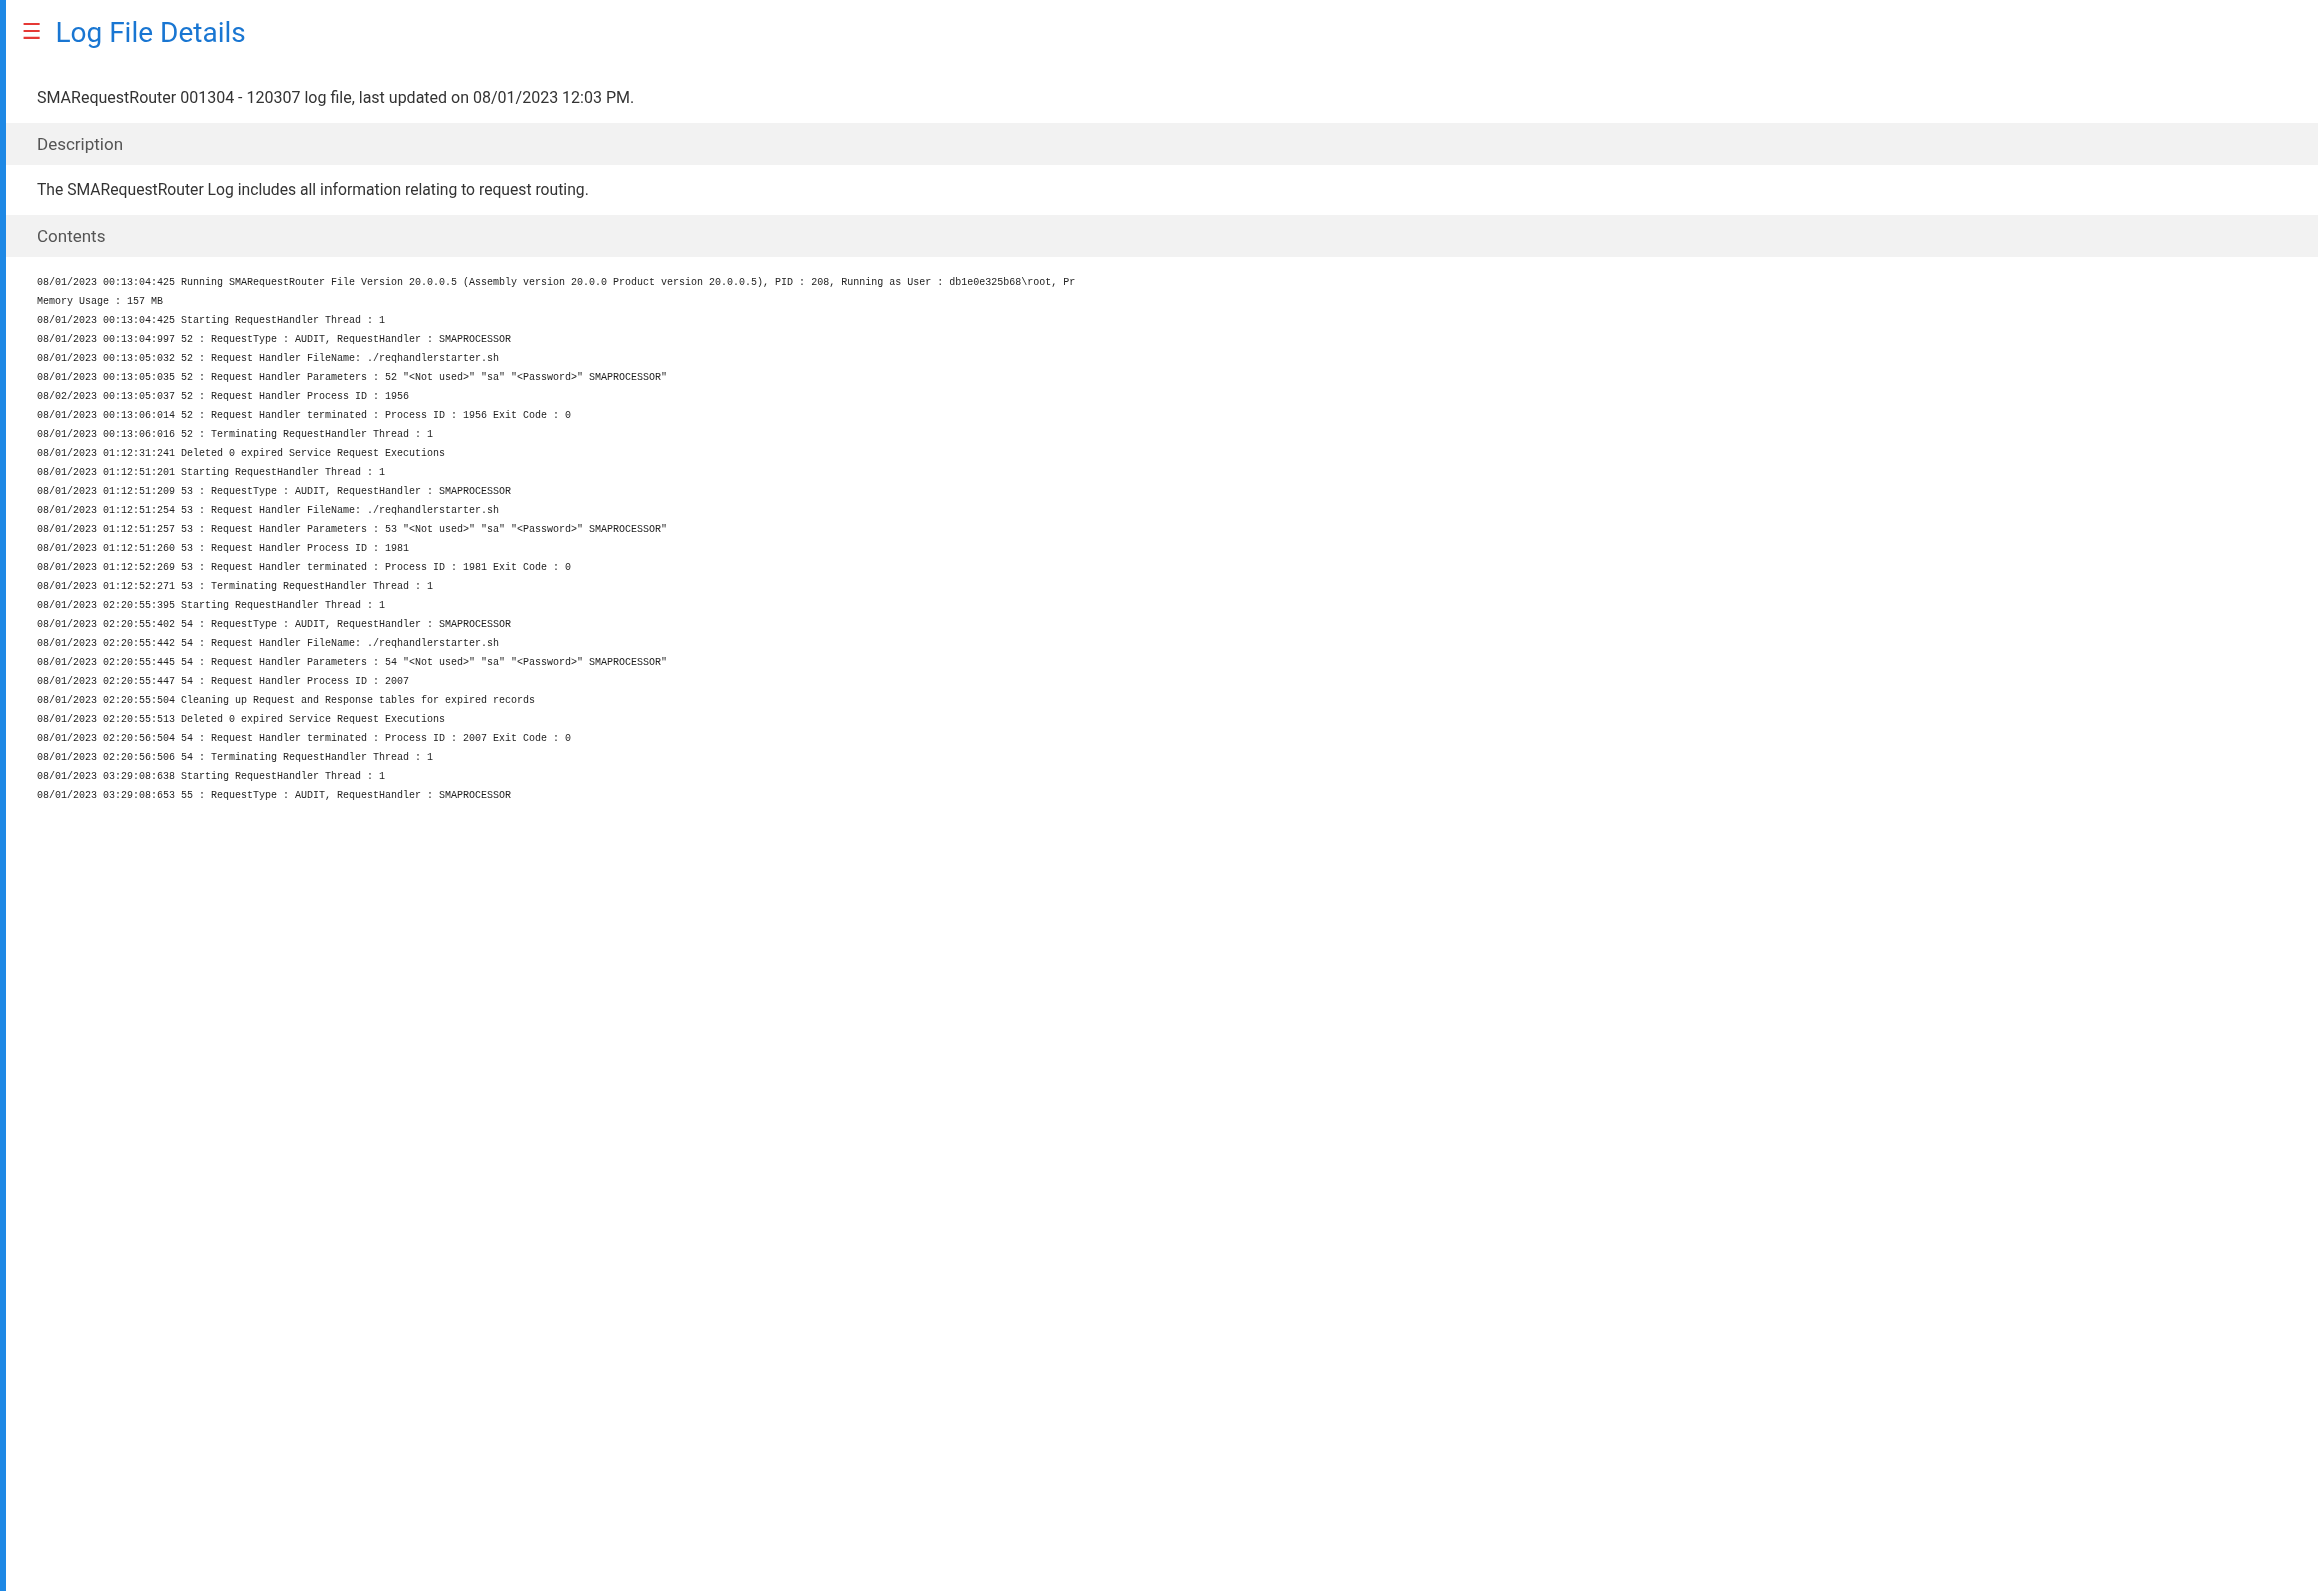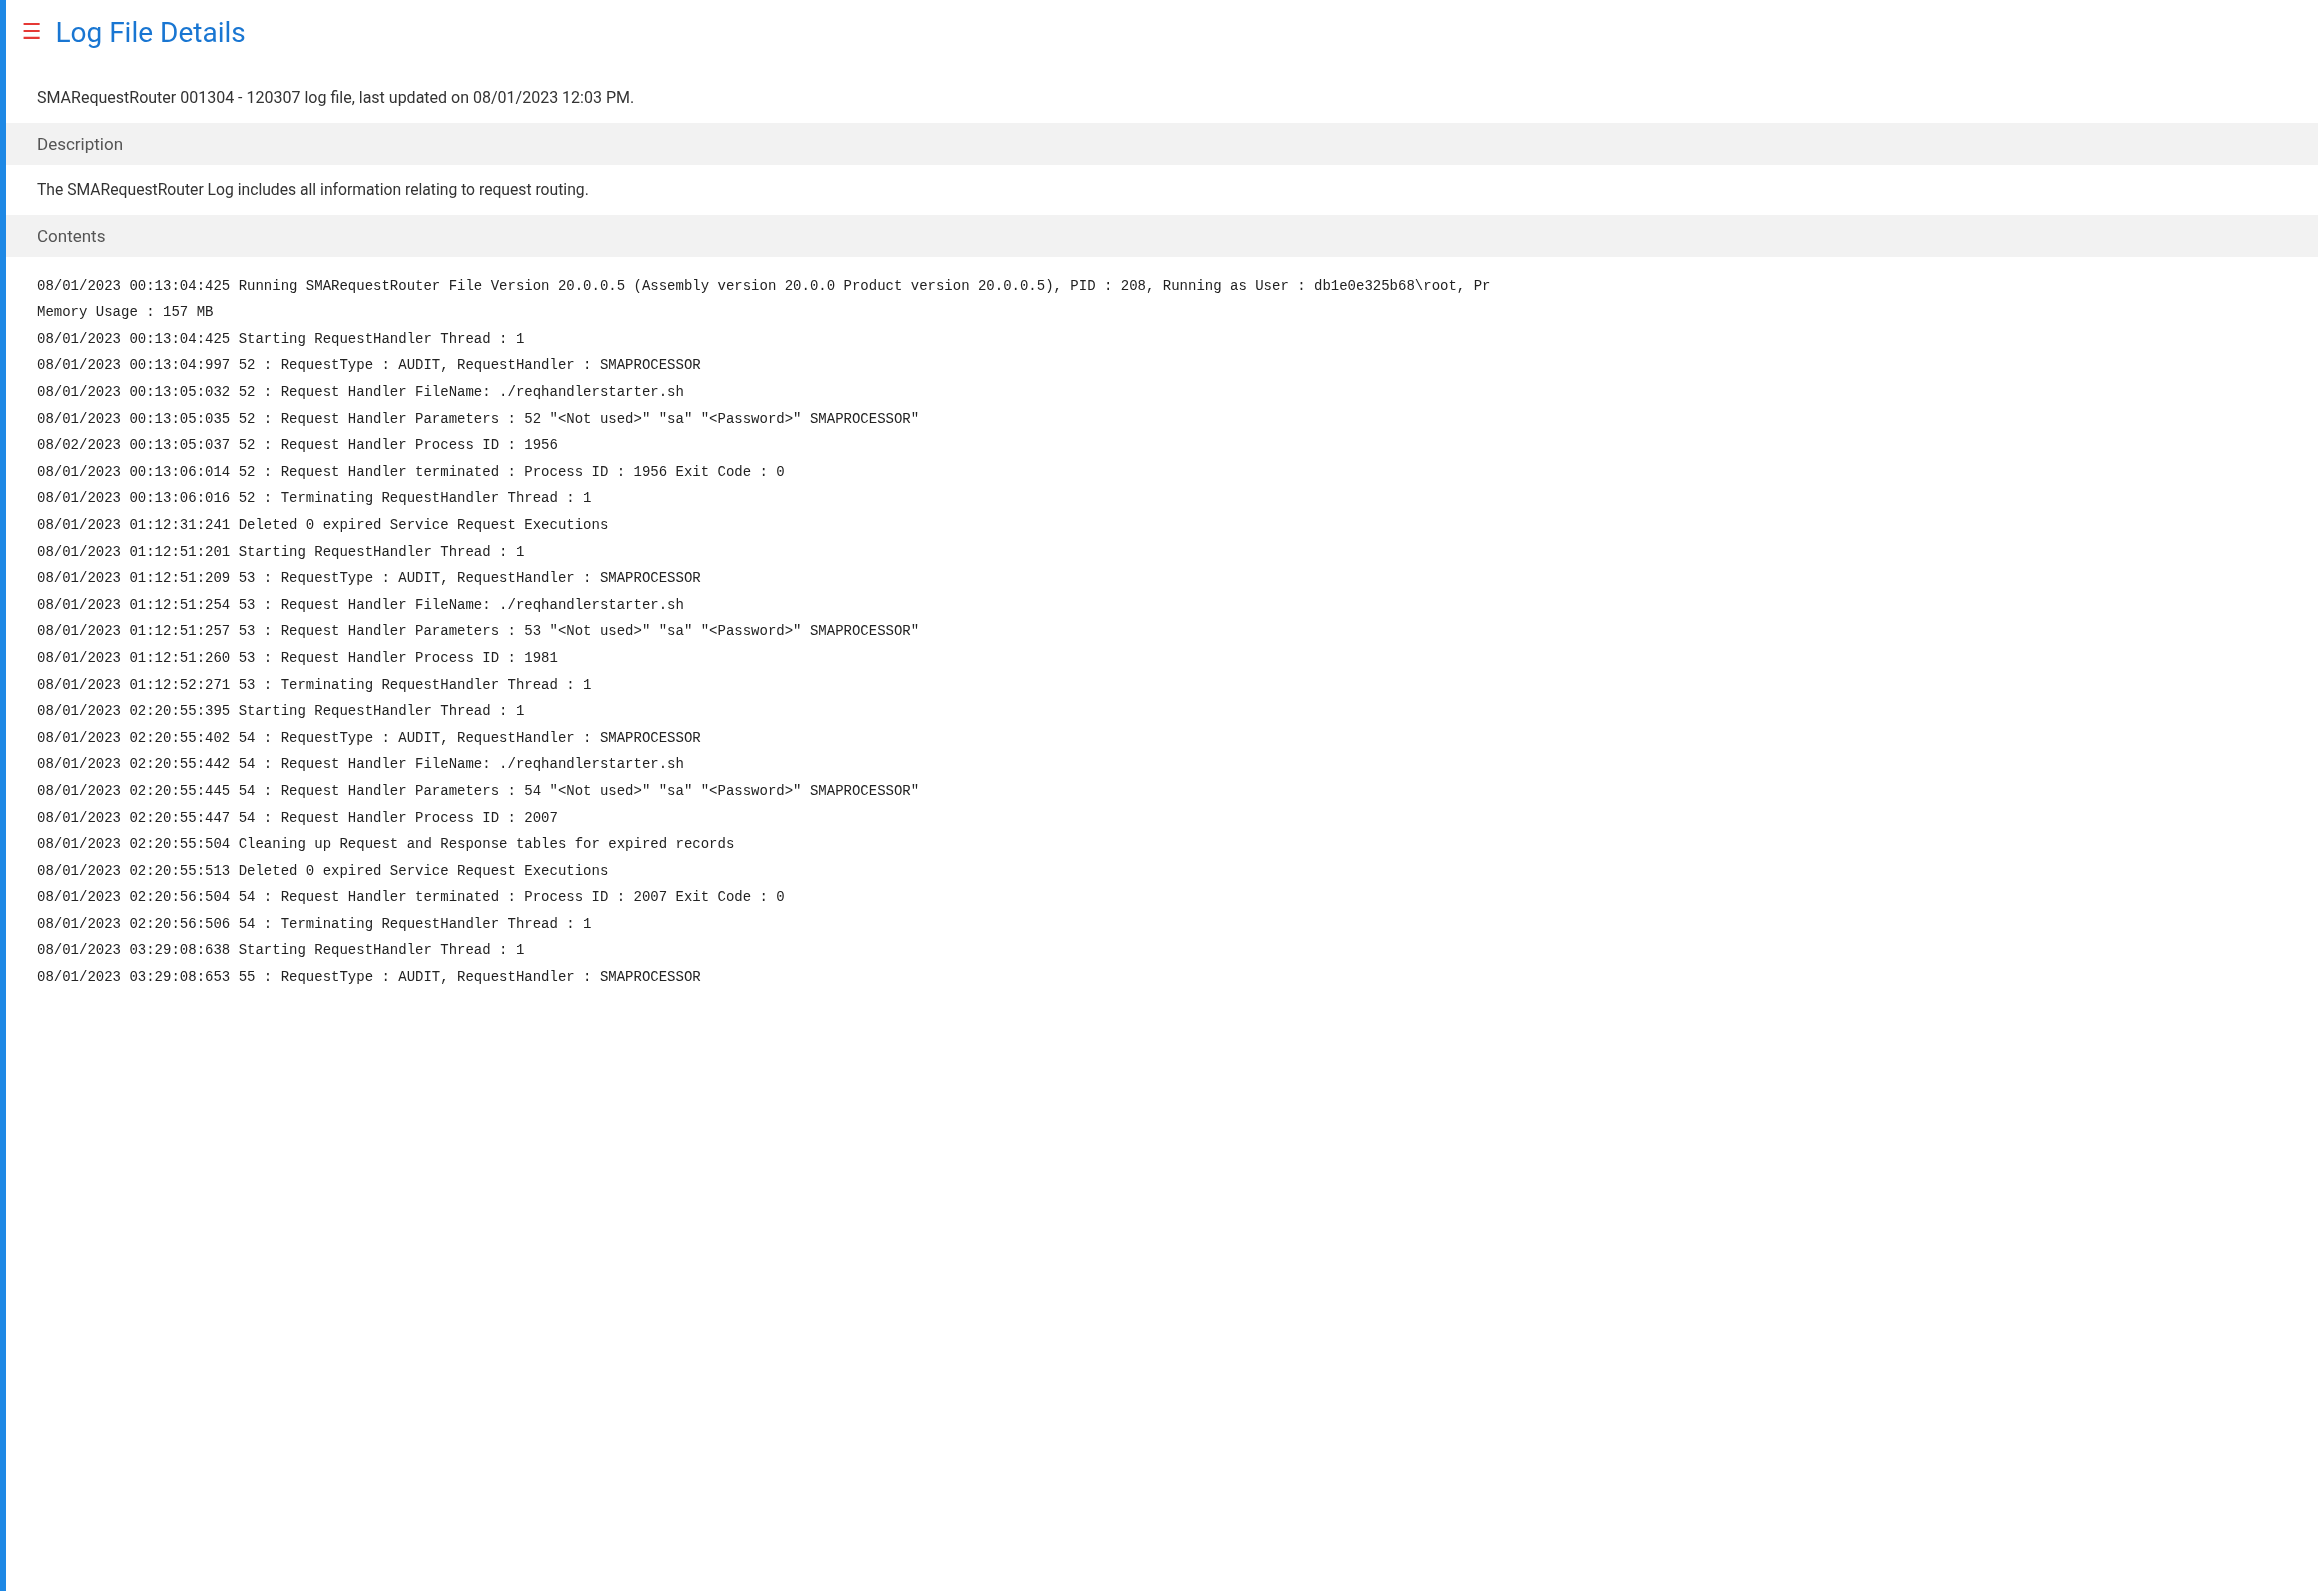--- a/index.html
+++ b/index.html
@@ -44,21 +44,21 @@
       font-weight: 400;
     }
     .description-text {
       padding: 15.7px 31px;
       font-size: 15.7px;
       color: #333;
     }
     .log-contents {
       padding: 15.7px 31px;
       font-family: "Courier New", Courier, monospace;
-      font-size: 14px;
+      font-size: 10px;
       line-height: 1.9;
       color: #222;
       white-space: nowrap;
       overflow: hidden;
     }
     .log-line {
       display: block;
     }
   </style>
 </head>
@@ -86,20 +86,21 @@
     <span class="log-line">08/01/2023 00:13:05:035 52 : Request Handler Parameters : 52 "&lt;Not used&gt;" "sa" "&lt;Password&gt;" SMAPROCESSOR"</span>
     <span class="log-line">08/02/2023 00:13:05:037 52 : Request Handler Process ID : 1956</span>
     <span class="log-line">08/01/2023 00:13:06:014 52 : Request Handler terminated : Process ID : 1956 Exit Code : 0</span>
     <span class="log-line">08/01/2023 00:13:06:016 52 : Terminating RequestHandler Thread : 1</span>
     <span class="log-line">08/01/2023 01:12:31:241 Deleted 0 expired Service Request Executions</span>
     <span class="log-line">08/01/2023 01:12:51:201 Starting RequestHandler Thread : 1</span>
     <span class="log-line">08/01/2023 01:12:51:209 53 : RequestType : AUDIT, RequestHandler : SMAPROCESSOR</span>
     <span class="log-line">08/01/2023 01:12:51:254 53 : Request Handler FileName: ./reqhandlerstarter.sh</span>
     <span class="log-line">08/01/2023 01:12:51:257 53 : Request Handler Parameters : 53 "&lt;Not used&gt;" "sa" "&lt;Password&gt;" SMAPROCESSOR"</span>
     <span class="log-line">08/01/2023 01:12:51:260 53 : Request Handler Process ID : 1981</span>
+    <span class="log-line">08/01/2023 01:12:52:269 53 : Request Handler terminated : Process ID : 1981 Exit Code : 0</span>
     <span class="log-line">08/01/2023 01:12:52:271 53 : Terminating RequestHandler Thread : 1</span>
     <span class="log-line">08/01/2023 02:20:55:395 Starting RequestHandler Thread : 1</span>
     <span class="log-line">08/01/2023 02:20:55:402 54 : RequestType : AUDIT, RequestHandler : SMAPROCESSOR</span>
     <span class="log-line">08/01/2023 02:20:55:442 54 : Request Handler FileName: ./reqhandlerstarter.sh</span>
     <span class="log-line">08/01/2023 02:20:55:445 54 : Request Handler Parameters : 54 "&lt;Not used&gt;" "sa" "&lt;Password&gt;" SMAPROCESSOR"</span>
     <span class="log-line">08/01/2023 02:20:55:447 54 : Request Handler Process ID : 2007</span>
     <span class="log-line">08/01/2023 02:20:55:504 Cleaning up Request and Response tables for expired records</span>
     <span class="log-line">08/01/2023 02:20:55:513 Deleted 0 expired Service Request Executions</span>
     <span class="log-line">08/01/2023 02:20:56:504 54 : Request Handler terminated : Process ID : 2007 Exit Code : 0</span>
     <span class="log-line">08/01/2023 02:20:56:506 54 : Terminating RequestHandler Thread : 1</span>

